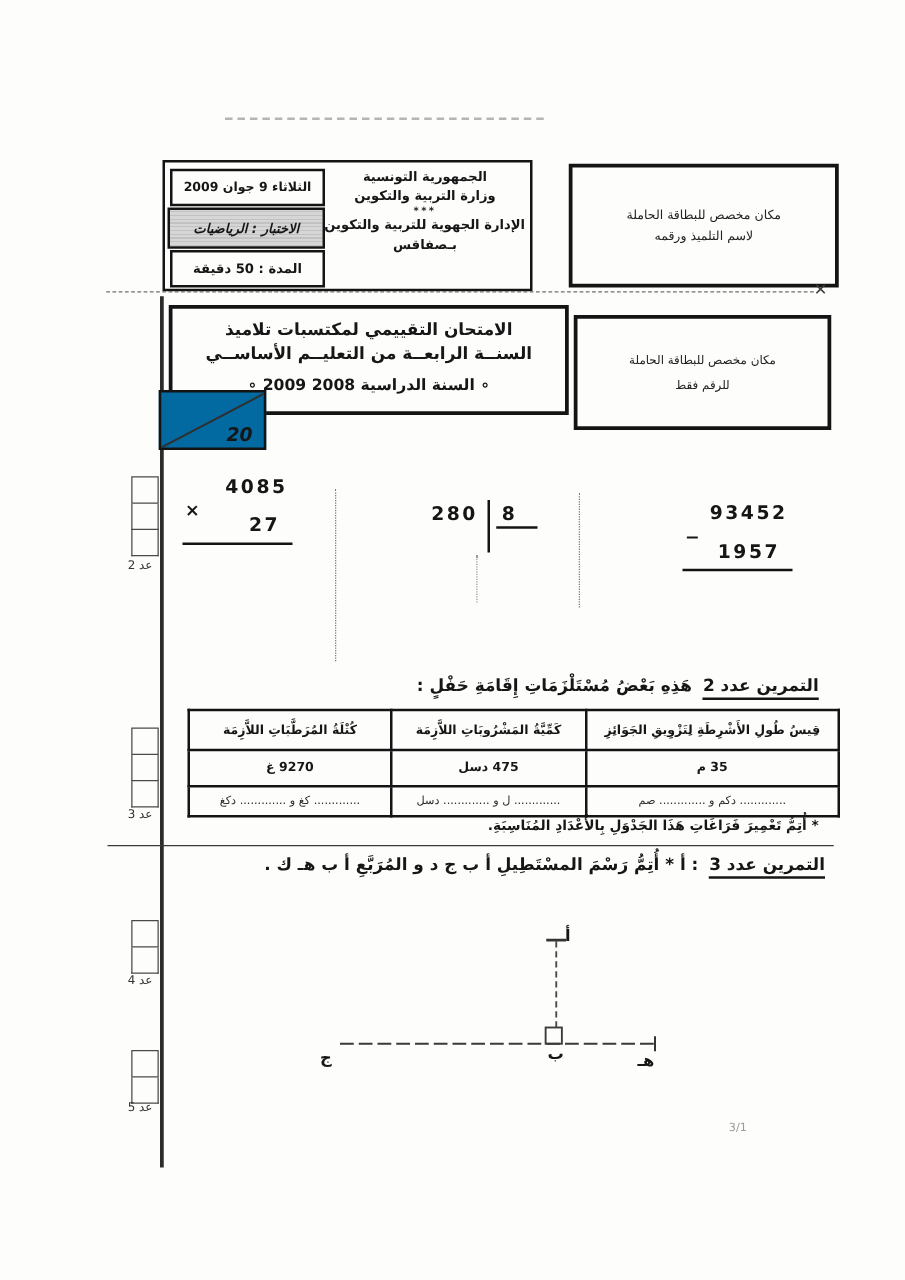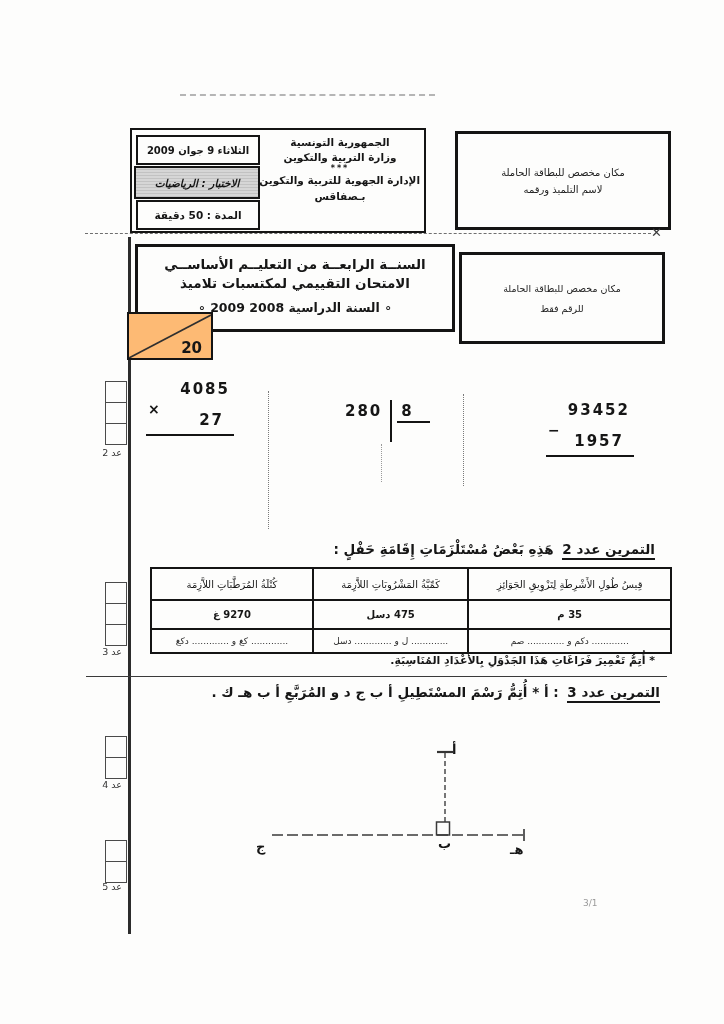--- a/index.html
+++ b/index.html
@@ -32,21 +32,21 @@
   .number-card{position:absolute;left:459px;top:252px;width:200px;height:86px;border:3px solid #141414;
              direction:rtl;display:flex;flex-direction:column;gap:9px;align-items:center;justify-content:center;
              font-size:9.5px;text-align:center;color:#222;}
 
   
   .title-box{position:absolute;left:135px;top:244px;width:320px;height:88px;border:3px solid #141414;
              direction:rtl;text-align:center;padding-top:8px;box-sizing:border-box;}
   .t1{font-size:13.5px;font-weight:bold;line-height:1.4;}
   .t3{font-size:12.5px;font-weight:bold;margin-top:7px;}
 
-  .score-box{position:absolute;left:127px;top:312px;width:82px;height:44px;border:2.5px solid #141414;background:#fdba74;}
+  .score-box{position:absolute;left:127px;top:312px;width:82px;height:44px;border:2.5px solid #141414;background:#0369a1;font-style:italic;}
   .score-box svg{position:absolute;left:0;top:0;}
   .score-num{position:absolute;right:9px;bottom:1px;font-size:15px;font-weight:bold;}
 
   
   .mgrid{position:absolute;left:105px;width:22px;}
   .mgrid .cell{height:20px;border:1px solid #4a4a4a;border-top:none;}
   .mgrid .cell:first-child{border-top:1px solid #4a4a4a;}
   .mlabel{position:absolute;left:90px;width:44px;text-align:center;font-size:9.5px;direction:rtl;color:#333;}
 
   
@@ -62,21 +62,21 @@
   .op-line{border-top:2px solid #141414;margin-top:5px;}
   .op-division{position:absolute;left:345px;top:400px;display:flex;font-size:15px;font-weight:bold;letter-spacing:2px;}
   .op-division .dividend{padding:2px 8px 0 0;}
   .op-division .divisor{border-left:2px solid #141414;height:42px;padding-left:5px;}
   .op-division .divisor span{display:inline-block;border-bottom:2px solid #141414;padding:2px 16px 1px 4px;}
   .vdots{position:absolute;border-left:1.5px dotted #7a7a7a;}
 
   
   .supplies-table{position:absolute;left:150px;top:567px;width:522px;border-collapse:collapse;direction:rtl;}
   .supplies-table td{border:2px solid #141414;text-align:center;padding:0 2px;}
-  .supplies-table .th td,.supplies-table tr.hdr td{font-size:10px;font-weight:normal;height:30px;}
+  .supplies-table .th td,.supplies-table tr.hdr td{font-size:10px;font-weight:bold;height:30px;}
   .supplies-table tr.vals td{font-size:10px;font-weight:bold;height:27px;}
   .supplies-table tr.blanks td{font-size:9px;height:22px;color:#2a2a2a;letter-spacing:0.5px;}
 
   .note-line{position:absolute;direction:rtl;font-size:11px;font-weight:bold;white-space:nowrap;}
   .hrule{position:absolute;border-top:1.5px solid #3a3a3a;}
 
   
   .fig-label{position:absolute;font-size:13px;font-weight:bold;direction:rtl;}
 </style>
 </head>
@@ -102,22 +102,22 @@
   <div class="name-card">
     <div>مكان مخصص للبطاقة الحاملة</div>
     <div>لاسم التلميذ ورقمه</div>
   </div>
 
   <div class="sep-dashed"></div>
   <div class="x-mark">✕</div>
   <div class="fold-line"></div>
 
   <div class="title-box">
+    <div class="t1">الامتحان التقييمي لمكتسبات تلاميذ</div>
     <div class="t1">السنــة الرابعــة من التعليــم الأساســي</div>
-    <div class="t1">الامتحان التقييمي لمكتسبات تلاميذ</div>
     <div class="t3">∘ السنة الدراسية 2008 2009 ∘</div>
   </div>
 
   <div class="score-box">
     <svg width="82" height="44" viewBox="0 0 82 44">
       <line x1="0" y1="44" x2="82" y2="1" stroke="#2f2f2f" stroke-width="1.6"></line>
     </svg>
     <span class="score-num">20</span>
   </div>
 

